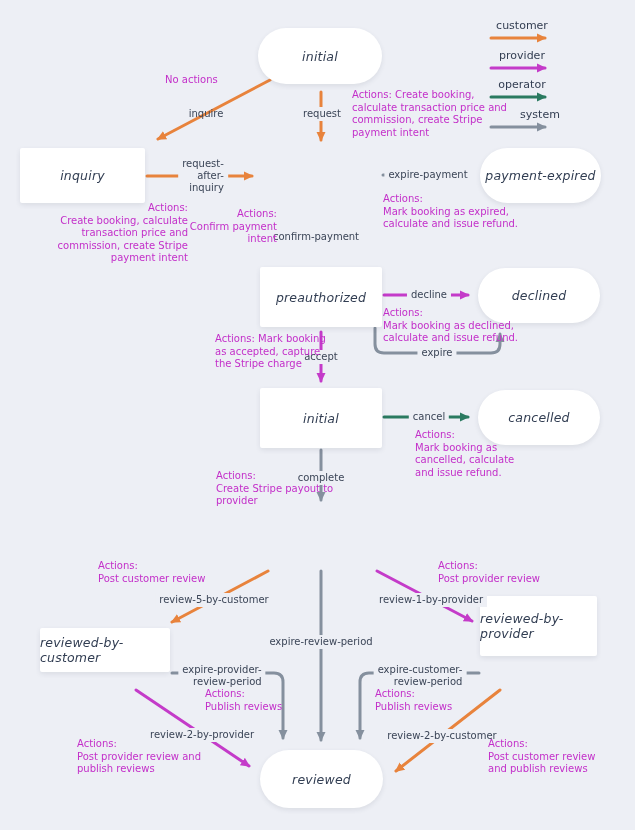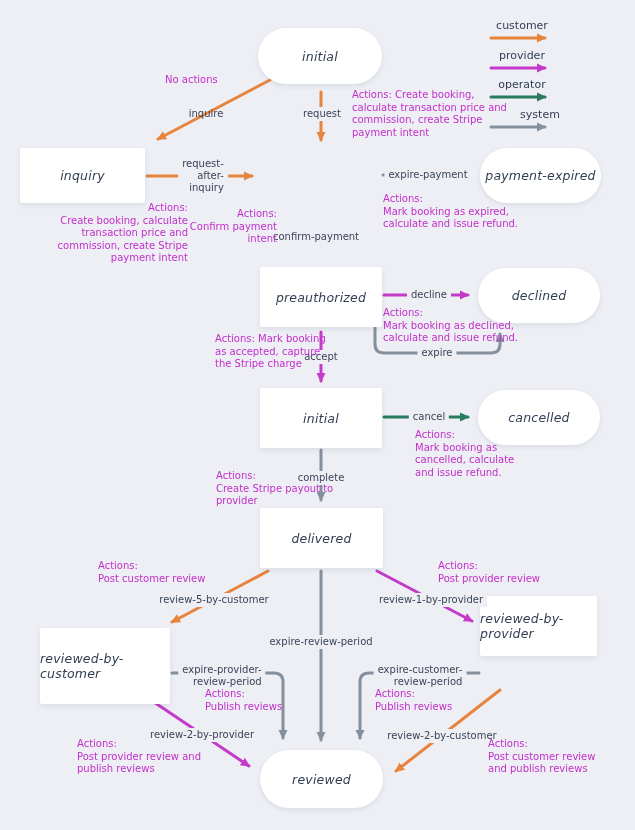--- a/index.html
+++ b/index.html
@@ -91,24 +91,21 @@
     </div>
   <div class="node pill" style="left:478px;top:268px;width:122px;height:55px">
       <span>declined</span>
     </div>
   <div class="node rect" style="left:260px;top:388px;width:122px;height:60px">
       <span>initial</span>
     </div>
   <div class="node pill" style="left:478px;top:390px;width:122px;height:55px">
       <span>cancelled</span>
     </div>
-  <div class="node rect" style="left:260px;top:508px;width:123px;height:60px">
-      <span>delivered</span>
-    </div>
-  <div class="node rect" style="left:40px;top:628px;width:130px;height:76px">
+  <div class="node rect" style="left:40px;top:628px;width:130px;height:44px">
       <span>reviewed-by-customer</span>
     </div>
   <div class="node rect" style="left:480px;top:596px;width:117px;height:60px">
       <span>reviewed-by-provider</span>
     </div>
   <div class="node pill" style="left:260px;top:750px;width:123px;height:58px">
       <span>reviewed</span>
     </div>
 
   <div class="tl nobg" style="left:206px;top:114px">inquire</div>

